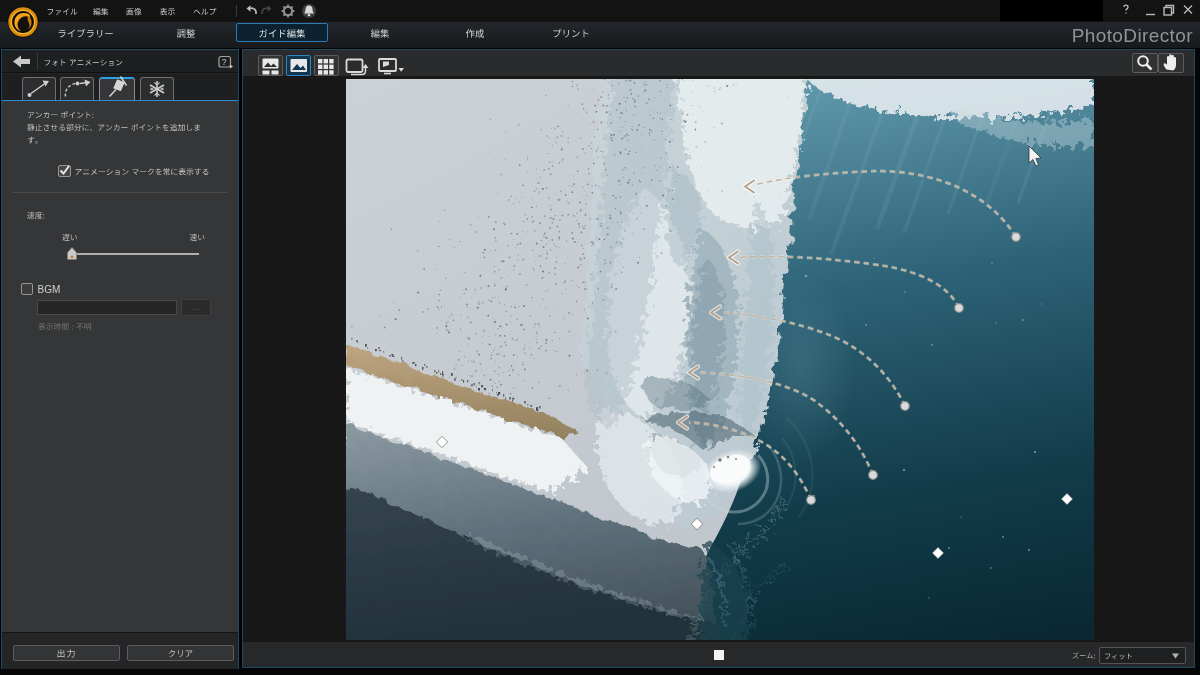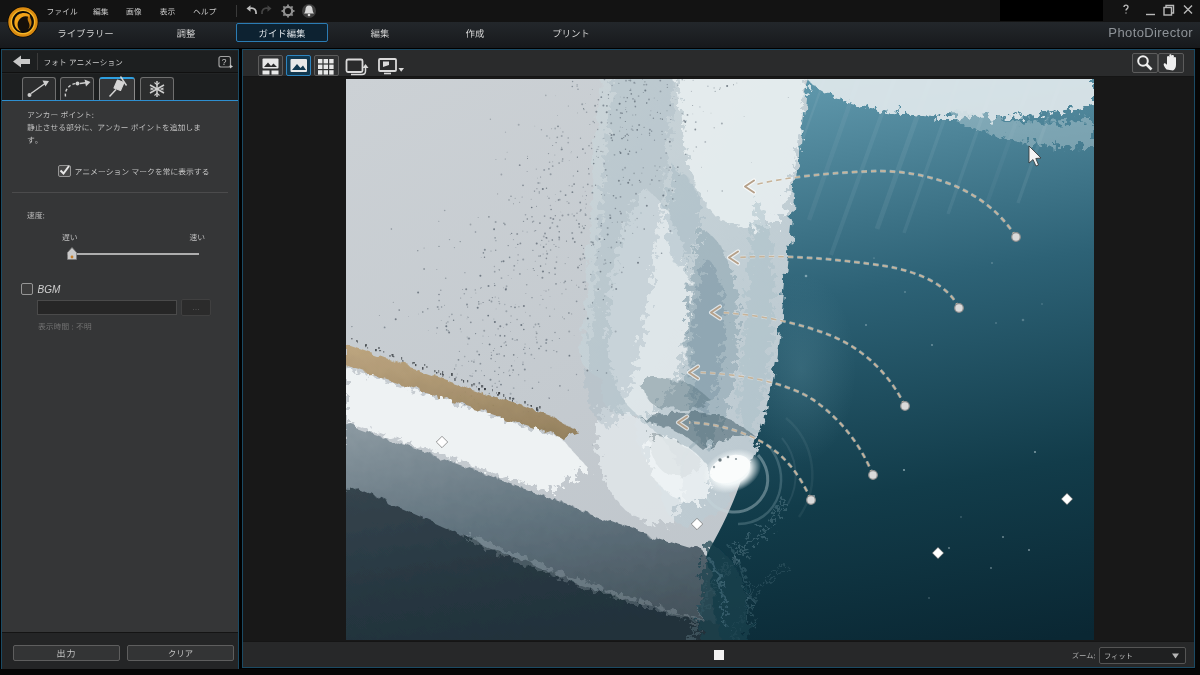--- a/index.html
+++ b/index.html
@@ -1,21 +1,21 @@
 <!DOCTYPE html>
 <html><head><meta charset="utf-8">
 <style>
 * { margin:0; padding:0; box-sizing:border-box; }
 body { width:1200px; height:675px; background:#000; font-family:"Liberation Sans",sans-serif; overflow:hidden; position:relative; }
 .abs { position:absolute; }
 #menubar { left:0; top:0; width:1200px; height:22px; background:#131313; }
 #tabbar { left:0; top:22px; width:1200px; height:26px; background:linear-gradient(#23272b,#17191c); }
 #blackbox { left:1000px; top:0; width:103px; height:21px; background:#000; }
 #guided { left:236px; top:23px; width:92px; height:19px; background:#0d2231; border:1px solid #2b7cb4; border-radius:2px; }
-#pd { right:7px; top:25px; color:#8e9398; font-size:13px; letter-spacing:0.4px; }
+#pd { right:7px; top:25px; color:#8e9398; font-size:19px; letter-spacing:0.4px; }
 #panel { left:1px; top:49px; width:238px; height:620px; background:#222425; border:1px solid #1b4a63; }
 #phead { left:2px; top:51px; width:236px; height:22px; background:#1d1f20; border-bottom:1px solid #101010; }
 #ptabzone { left:2px; top:74px; width:236px; height:27px; background:#1d1f20; }
 #pcontent { left:2px; top:101px; width:236px; height:531px; background:#353637; }
 #tabs-line { left:2px; top:100px; width:236px; height:1px; background:#2e8fd0; }
 .ptab { position:absolute; top:77px; height:24px; background:#2c2d2e; border:1px solid #6f6f6f; border-bottom:none; border-radius:3px 3px 0 0; }
 #ptab3 { background:#353637; border-color:#8a8a8a; border-top:2px solid #2e9fe0; height:25px; }
 .chk { position:absolute; border:1px solid #969696; border-radius:2px; background:#474747; }
 #sep1 { left:12px; top:192px; width:216px; height:1px; background:#5a5a5a; opacity:0.6; }
 #sliderline { left:67px; top:253px; width:132px; height:1.5px; background:#aeaeae; }
@@ -1180,21 +1180,21 @@
 <div class="abs ptab" style="left:22px;width:34px;"></div>
 <div class="abs ptab" style="left:60px;width:34px;"></div>
 <div class="abs ptab" id="ptab3" style="left:99px;width:36px;"></div>
 <div class="abs ptab" style="left:140px;width:34px;"></div>
 <div class="abs" id="tabs-line"></div>
 <div class="abs" id="pcontent"></div>
 <div class="abs chk" style="left:58px;top:164.5px;width:12.5px;height:12.5px;"></div>
 <div class="abs" id="sep1"></div>
 <div class="abs" id="sliderline"></div>
 <div class="abs chk" style="left:21px;top:283px;width:11.5px;height:11.5px;background:#3c3c3c;"></div>
-<div class="abs" style="left:37.5px;top:283.5px;color:#d0d0d0;font-size:10px;font-style:italic;">BGM</div>
+<div class="abs" style="left:37.5px;top:283.5px;color:#d0d0d0;font-size:10px;">BGM</div>
 <div class="abs" id="bgmfield"></div>
 <div class="abs" id="bgmbtn">...</div>
 <div class="abs" id="pbottom"></div>
 <div class="abs pbtn" style="left:13px;width:107px;"></div>
 <div class="abs pbtn" style="left:127px;width:107px;"></div>
 <div class="abs" id="blackstrip"></div>
 <div class="abs" id="rightedge"></div>
 <svg class="abs" style="left:0;top:0;width:1200px;height:675px;" viewBox="0 0 1200 675">
 <path d="M53.2 9.4Q53.2 9.5 53.1 9.6Q53.1 9.7 53.1 9.8Q53 10.1 52.9 10.5Q52.8 10.9 52.7 11.2Q52.5 11.6 52.4 12Q52.2 12.4 51.9 12.7Q51.6 13.1 51.1 13.5Q50.7 13.9 50.1 14.2Q49.6 14.5 48.9 14.8L48.3 14.2Q49.1 14 49.7 13.7Q50.2 13.4 50.6 13.1Q51.1 12.7 51.4 12.3Q51.7 12 51.9 11.5Q52.1 11.1 52.2 10.6Q52.3 10.1 52.4 9.8Q52.3 9.8 52 9.8Q51.7 9.8 51.3 9.8Q50.9 9.8 50.4 9.8Q50 9.8 49.5 9.8Q49.1 9.8 48.8 9.8Q48.5 9.8 48.4 9.8Q48.2 9.8 48 9.8Q47.8 9.8 47.6 9.8L47.6 9.1Q47.7 9.1 47.9 9.1Q48 9.1 48.1 9.1Q48.3 9.1 48.4 9.1Q48.5 9.1 48.7 9.1Q49 9.1 49.3 9.1Q49.7 9.1 50 9.1Q50.4 9.1 50.8 9.1Q51.1 9.1 51.5 9.1Q51.8 9.1 52 9.1Q52.2 9.1 52.3 9.1Q52.4 9.1 52.5 9.1Q52.6 9.1 52.7 9.1ZM61 10.7Q61 10.7 61 10.8Q60.9 10.8 60.9 10.9Q60.8 11 60.6 11.2Q60.5 11.5 60.3 11.7Q60.1 12 59.8 12.3Q59.6 12.5 59.3 12.7L58.8 12.3Q59.1 12.2 59.3 11.9Q59.6 11.7 59.8 11.4Q60 11.1 60.1 10.9Q60 10.9 59.7 10.9Q59.4 10.9 59.1 10.9Q58.7 10.9 58.2 10.9Q57.8 10.9 57.4 10.9Q57 10.9 56.8 10.9Q56.5 10.9 56.4 10.9Q56.2 10.9 56.1 10.9Q55.9 10.9 55.7 11L55.7 10.3Q55.8 10.3 56 10.4Q56.2 10.4 56.4 10.4Q56.5 10.4 56.8 10.4Q57.1 10.4 57.5 10.4Q57.9 10.4 58.3 10.4Q58.8 10.4 59.2 10.4Q59.6 10.4 59.9 10.4Q60.2 10.4 60.3 10.4Q60.3 10.4 60.4 10.4Q60.5 10.4 60.6 10.3Q60.6 10.3 60.7 10.3ZM58.4 11.5Q58.4 12 58.4 12.4Q58.4 12.8 58.3 13.2Q58.2 13.6 58 14Q57.8 14.3 57.4 14.6Q57.1 14.9 56.6 15.2L56.1 14.8Q56.2 14.7 56.3 14.7Q56.5 14.6 56.6 14.5Q57.1 14.2 57.4 13.8Q57.6 13.4 57.7 12.9Q57.8 12.4 57.8 11.9Q57.8 11.8 57.8 11.7Q57.8 11.6 57.7 11.5ZM62.8 11.8Q63.8 11.5 64.7 11.1Q65.5 10.7 66.2 10.3Q66.6 10.1 67 9.8Q67.4 9.5 67.7 9.1Q68 8.8 68.3 8.5L68.8 9Q68.5 9.3 68.1 9.7Q67.7 10 67.3 10.3Q66.9 10.6 66.4 10.9Q66 11.2 65.5 11.4Q64.9 11.7 64.3 11.9Q63.7 12.2 63.1 12.4ZM66.1 10.7L66.7 10.5L66.7 14Q66.7 14.2 66.7 14.3Q66.7 14.5 66.7 14.6Q66.8 14.8 66.8 14.8L66 14.8Q66 14.8 66 14.6Q66 14.5 66 14.3Q66.1 14.2 66.1 14ZM74 14.4Q74 14.3 74 14.2Q74 14.1 74 14Q74 13.9 74 13.7Q74 13.4 74 13Q74 12.6 74 12.2Q74 11.7 74 11.3Q74 10.8 74 10.4Q74 10 74 9.7Q74 9.4 74 9.3Q74 9.1 74 8.9Q74 8.8 74 8.8L74.7 8.8Q74.7 8.8 74.7 9Q74.7 9.1 74.7 9.3Q74.7 9.4 74.7 9.7Q74.7 10 74.7 10.4Q74.7 10.8 74.7 11.2Q74.7 11.7 74.7 12.1Q74.7 12.5 74.7 12.9Q74.7 13.3 74.7 13.5Q74.7 13.8 74.7 13.8Q75 13.7 75.5 13.4Q75.9 13.1 76.3 12.7Q76.7 12.3 77 11.9L77.3 12.4Q77 12.9 76.5 13.3Q76.1 13.7 75.6 14Q75.1 14.4 74.7 14.6Q74.6 14.7 74.5 14.7Q74.4 14.7 74.4 14.8ZM70.4 14.4Q70.9 14 71.2 13.5Q71.6 13 71.8 12.5Q71.9 12.2 71.9 11.8Q72 11.4 72 11Q72 10.5 72 10.1Q72 9.7 72 9.3Q72 9.2 72 9Q72 8.9 72 8.8L72.7 8.8Q72.7 8.8 72.7 8.9Q72.6 9 72.6 9.1Q72.6 9.2 72.6 9.3Q72.6 9.7 72.6 10.1Q72.6 10.5 72.6 11Q72.6 11.5 72.5 11.9Q72.5 12.4 72.4 12.7Q72.2 13.3 71.9 13.8Q71.5 14.4 71 14.8Z" fill="#d4d4d4"></path>
 <path d="M97.8 12L98.2 12L98.2 15.2L97.8 15.2ZM98.8 12L99.2 12L99.2 15.2L98.8 15.2ZM96.1 8.5L100.4 8.5L100.4 9L96.1 9ZM97 13.3L100.1 13.3L100.1 13.7L97 13.7ZM96.4 9.5L96.9 9.5L96.9 11.3Q96.9 11.7 96.8 12.2Q96.8 12.7 96.7 13.2Q96.6 13.7 96.4 14.2Q96.3 14.7 96 15.1Q95.9 15.1 95.8 15Q95.8 14.9 95.7 14.9Q95.6 14.8 95.5 14.8Q95.8 14.4 96 13.9Q96.1 13.5 96.2 13Q96.3 12.6 96.3 12.1Q96.4 11.7 96.4 11.3ZM96.6 9.5L100.2 9.5L100.2 11.4L96.6 11.4L96.6 10.9L99.6 10.9L99.6 10L96.6 10ZM96.8 11.9L100.1 11.9L100.1 12.3L97.2 12.3L97.2 15.2L96.8 15.2ZM99.8 11.9L100.3 11.9L100.3 14.7Q100.3 14.8 100.3 15Q100.3 15.1 100.1 15.1Q100 15.2 99.9 15.2Q99.7 15.2 99.5 15.2Q99.5 15.1 99.4 15Q99.4 14.8 99.3 14.7Q99.5 14.7 99.6 14.7Q99.7 14.7 99.8 14.7Q99.8 14.7 99.8 14.7ZM94.5 8L95 8.2Q94.9 8.5 94.7 8.8Q94.6 9.2 94.4 9.4Q94.2 9.7 94.1 10L93.7 9.8Q93.8 9.6 94 9.2Q94.2 8.9 94.3 8.6Q94.4 8.3 94.5 8ZM95.4 8.9L95.8 9.2Q95.6 9.6 95.3 10.1Q95 10.6 94.6 11Q94.3 11.5 94 11.8L93.7 11.6Q93.9 11.4 94.1 11Q94.4 10.7 94.6 10.3Q94.8 10 95 9.6Q95.2 9.2 95.4 8.9ZM93.3 9.7L93.6 9.3Q93.8 9.5 94 9.7Q94.2 9.9 94.4 10.2Q94.6 10.4 94.7 10.6L94.4 11Q94.3 10.8 94.1 10.6Q93.9 10.3 93.7 10.1Q93.5 9.9 93.3 9.7ZM95.1 10.7L95.5 10.5Q95.6 10.8 95.8 11.1Q95.9 11.4 96 11.7Q96.1 12 96.1 12.2L95.7 12.4Q95.7 12.2 95.6 11.9Q95.5 11.6 95.3 11.3Q95.2 11 95.1 10.7ZM93.2 11.5Q93.7 11.5 94.4 11.4Q95 11.4 95.7 11.4L95.7 11.9Q95.1 11.9 94.4 11.9Q93.8 12 93.3 12ZM95.2 12.6L95.6 12.5Q95.8 12.8 95.9 13.2Q96 13.6 96 13.9L95.6 14Q95.6 13.7 95.4 13.3Q95.3 12.9 95.2 12.6ZM93.7 12.5L94.2 12.6Q94.1 13.1 94 13.7Q93.8 14.2 93.6 14.6Q93.6 14.5 93.5 14.5Q93.4 14.5 93.4 14.4Q93.3 14.4 93.2 14.4Q93.4 14 93.5 13.5Q93.6 13 93.7 12.5ZM94.5 11.7L95 11.7L95 15.2L94.5 15.2ZM101.2 12.8L108.2 12.8L108.2 13.3L101.2 13.3ZM102.5 10L107.4 10L107.4 10.4L102.5 10.4ZM102.5 10.9L107.4 10.9L107.4 11.3L102.5 11.3ZM102.4 9L107.7 9L107.7 9.5L102.4 9.5ZM104.5 9.2L105.1 9.2L105.1 12L104.5 12ZM104.4 12.2L105 12.2L105 15.2L104.4 15.2ZM104.3 13L104.7 13.2Q104.4 13.5 104 13.8Q103.7 14.1 103.2 14.4Q102.8 14.6 102.3 14.8Q101.8 15 101.4 15.1Q101.3 15 101.2 14.9Q101.1 14.7 101 14.6Q101.5 14.5 101.9 14.4Q102.4 14.2 102.8 14Q103.2 13.7 103.6 13.5Q104 13.3 104.3 13ZM105.1 13Q105.4 13.3 105.7 13.5Q106.1 13.7 106.6 13.9Q107 14.2 107.5 14.3Q107.9 14.5 108.4 14.6Q108.3 14.7 108.2 14.7Q108.1 14.8 108.1 14.9Q108 15 108 15.1Q107.5 15 107.1 14.8Q106.6 14.6 106.2 14.3Q105.7 14.1 105.3 13.8Q104.9 13.5 104.7 13.2ZM104.9 8L105.6 8.1Q105.4 8.4 105.2 8.8Q105.1 9.1 104.9 9.3L104.4 9.2Q104.5 8.9 104.7 8.6Q104.8 8.3 104.9 8ZM102.9 8L103.5 8.1Q103.2 8.6 103 9Q102.7 9.5 102.3 9.9Q101.9 10.3 101.4 10.7Q101.4 10.7 101.3 10.6Q101.2 10.5 101.2 10.4Q101.1 10.4 101 10.3Q101.4 10 101.8 9.6Q102.2 9.2 102.4 8.8Q102.7 8.4 102.9 8ZM102.2 9.3L102.7 9.3L102.7 11.9L108 11.9L108 12.3L102.2 12.3Z" fill="#d4d4d4"></path>

